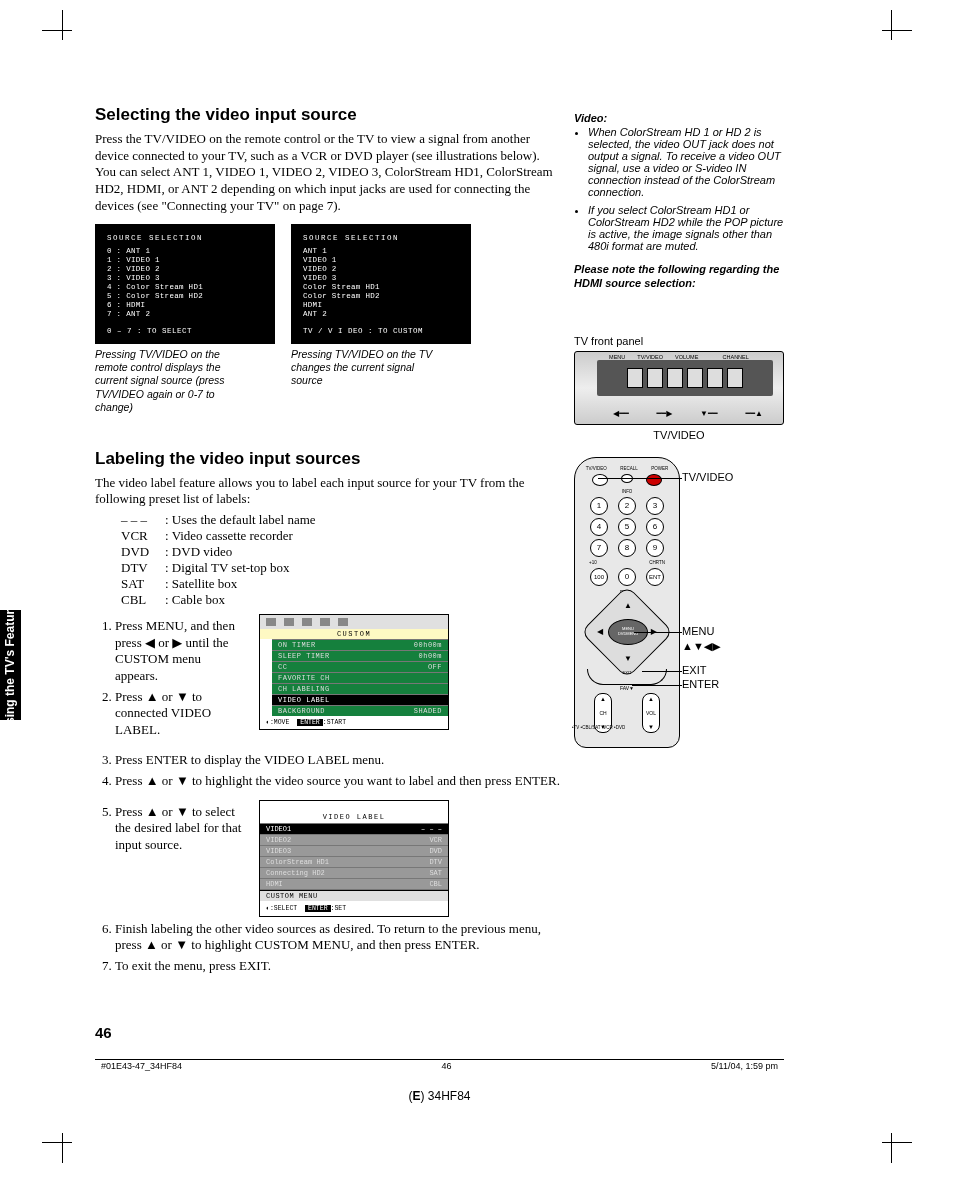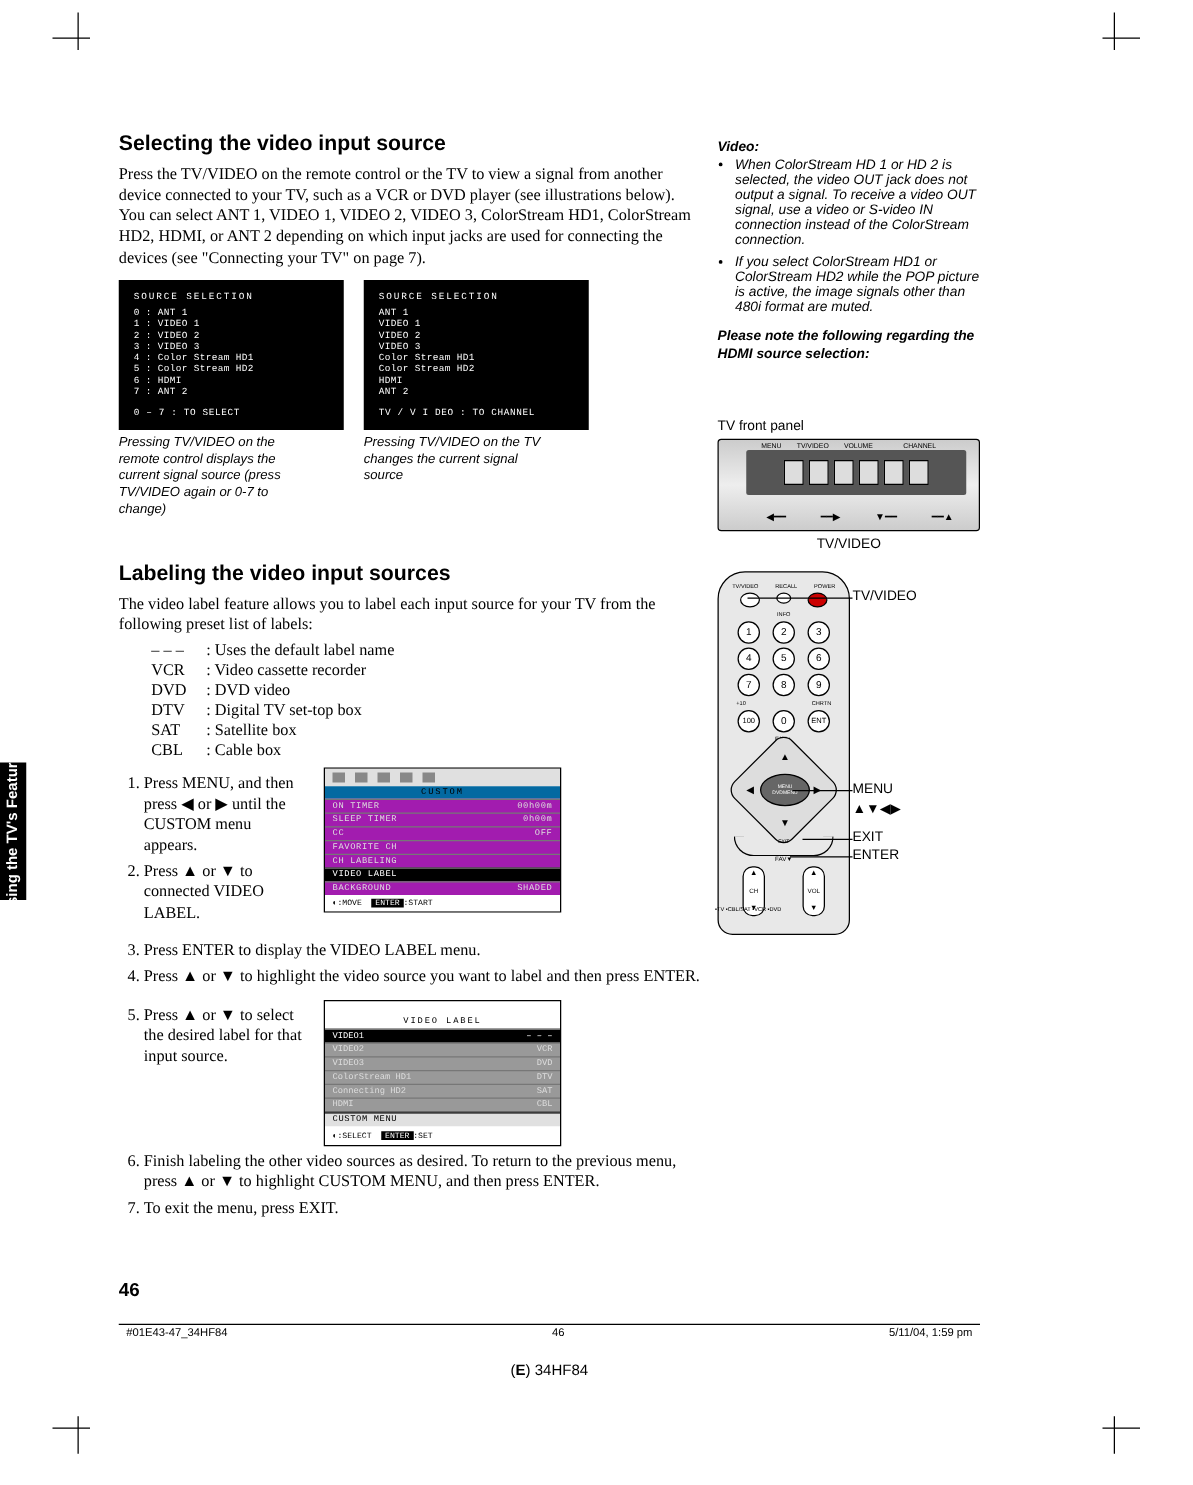--- a/index.html
+++ b/index.html
@@ -38,22 +38,22 @@
   .caption{ font-style:italic; font-size:10.5px; line-height:1.25; margin-top:4px; font-family:Arial,sans-serif;}
   .label-list{ margin:4px 0 6px 26px; }
   .label-list .row{}
   ol.steps{ margin:4px 0 10px 20px; padding:0;}
   ol.steps li{ margin-bottom:4px; line-height:1.28;}
   .step-flex{ display:flex; gap:14px; align-items:flex-start;}
   .step-flex .txt{ flex:0 0 150px;}
   .custom-osd{ border:1px solid #000; width:188px; font-family:'Courier New',monospace; font-size:7px;}
   .custom-osd .iconbar{ background:#e0e0e0; padding:3px 6px; display:flex; gap:8px;}
   .custom-osd .iconbar span{ width:10px;height:8px;background:#888;display:inline-block;}
-  .custom-osd .ctitle{ text-align:center; background:#0369a1; padding:1px 0; letter-spacing:1.5px; font-size:7px;}
-  .custom-osd .body{ background:#a21caf; padding:0;}
+  .custom-osd .ctitle{ text-align:center; background:#fef9c3; padding:1px 0; letter-spacing:1.5px; font-size:7px;}
+  .custom-osd .body{ background:#15803d; padding:0;margin-left:12px;}
   .custom-osd .mrow{ display:flex; justify-content:space-between; padding:0 6px; border-top:1px solid #777; color:#ddd; height:10px; line-height:10px; letter-spacing:0.5px;}
   .custom-osd .mrow.hl{ background:#000; color:#fff;}
   .custom-osd .foot{ background:#fff; padding:3px 6px; font-size:6.5px;}
   .custom-osd .foot .enter{ background:#000;color:#fff; padding:0 3px;}
   .vlabel-osd{ border:1px solid #000; width:188px; font-family:'Courier New',monospace; font-size:7px;}
   .vlabel-osd .vtitle{ text-align:center; letter-spacing:1.5px; padding:12px 0 2px 0;}
   .vlabel-osd .vbody{ background:#999; }
   .vlabel-osd .vrow{ display:flex; justify-content:space-between; padding:0 6px; border-top:1px solid #777; color:#ddd; height:10px; line-height:10px;}
   .vlabel-osd .vrow.hl{ background:#000;color:#fff;}
   .vlabel-osd .bar{ height:1px;background:#000;border-top:1px solid #777;}
@@ -135,21 +135,21 @@
           <div class="osd">
             <div class="title">SOURCE SELECTION</div>
             <div class="row">ANT 1</div>
             <div class="row">VIDEO 1</div>
             <div class="row">VIDEO 2</div>
             <div class="row">VIDEO 3</div>
             <div class="row">Color Stream HD1</div>
             <div class="row">Color Stream HD2</div>
             <div class="row">HDMI</div>
             <div class="row">ANT 2</div>
-            <div class="foot">TV / V I DEO : TO CHANNEL</div>
+            <div class="foot">TV / V I DEO : TO CUSTOM</div>
           </div>
           <div class="caption" style="width:156px">Pressing TV/VIDEO on the TV changes the current signal source</div>
         </div>
       </div>
 
       <h2 class="sec">Labeling the video input sources</h2>
       <p>The video label feature allows you to label each input source for your TV from the following preset list of labels:</p>
       <div class="label-list">
         <div class="row"><span style="display:inline-block;width:44px">– – –</span><span>: Uses the default label name</span></div>
         <div class="row"><span style="display:inline-block;width:44px">VCR</span><span>: Video cassette recorder</span></div>

